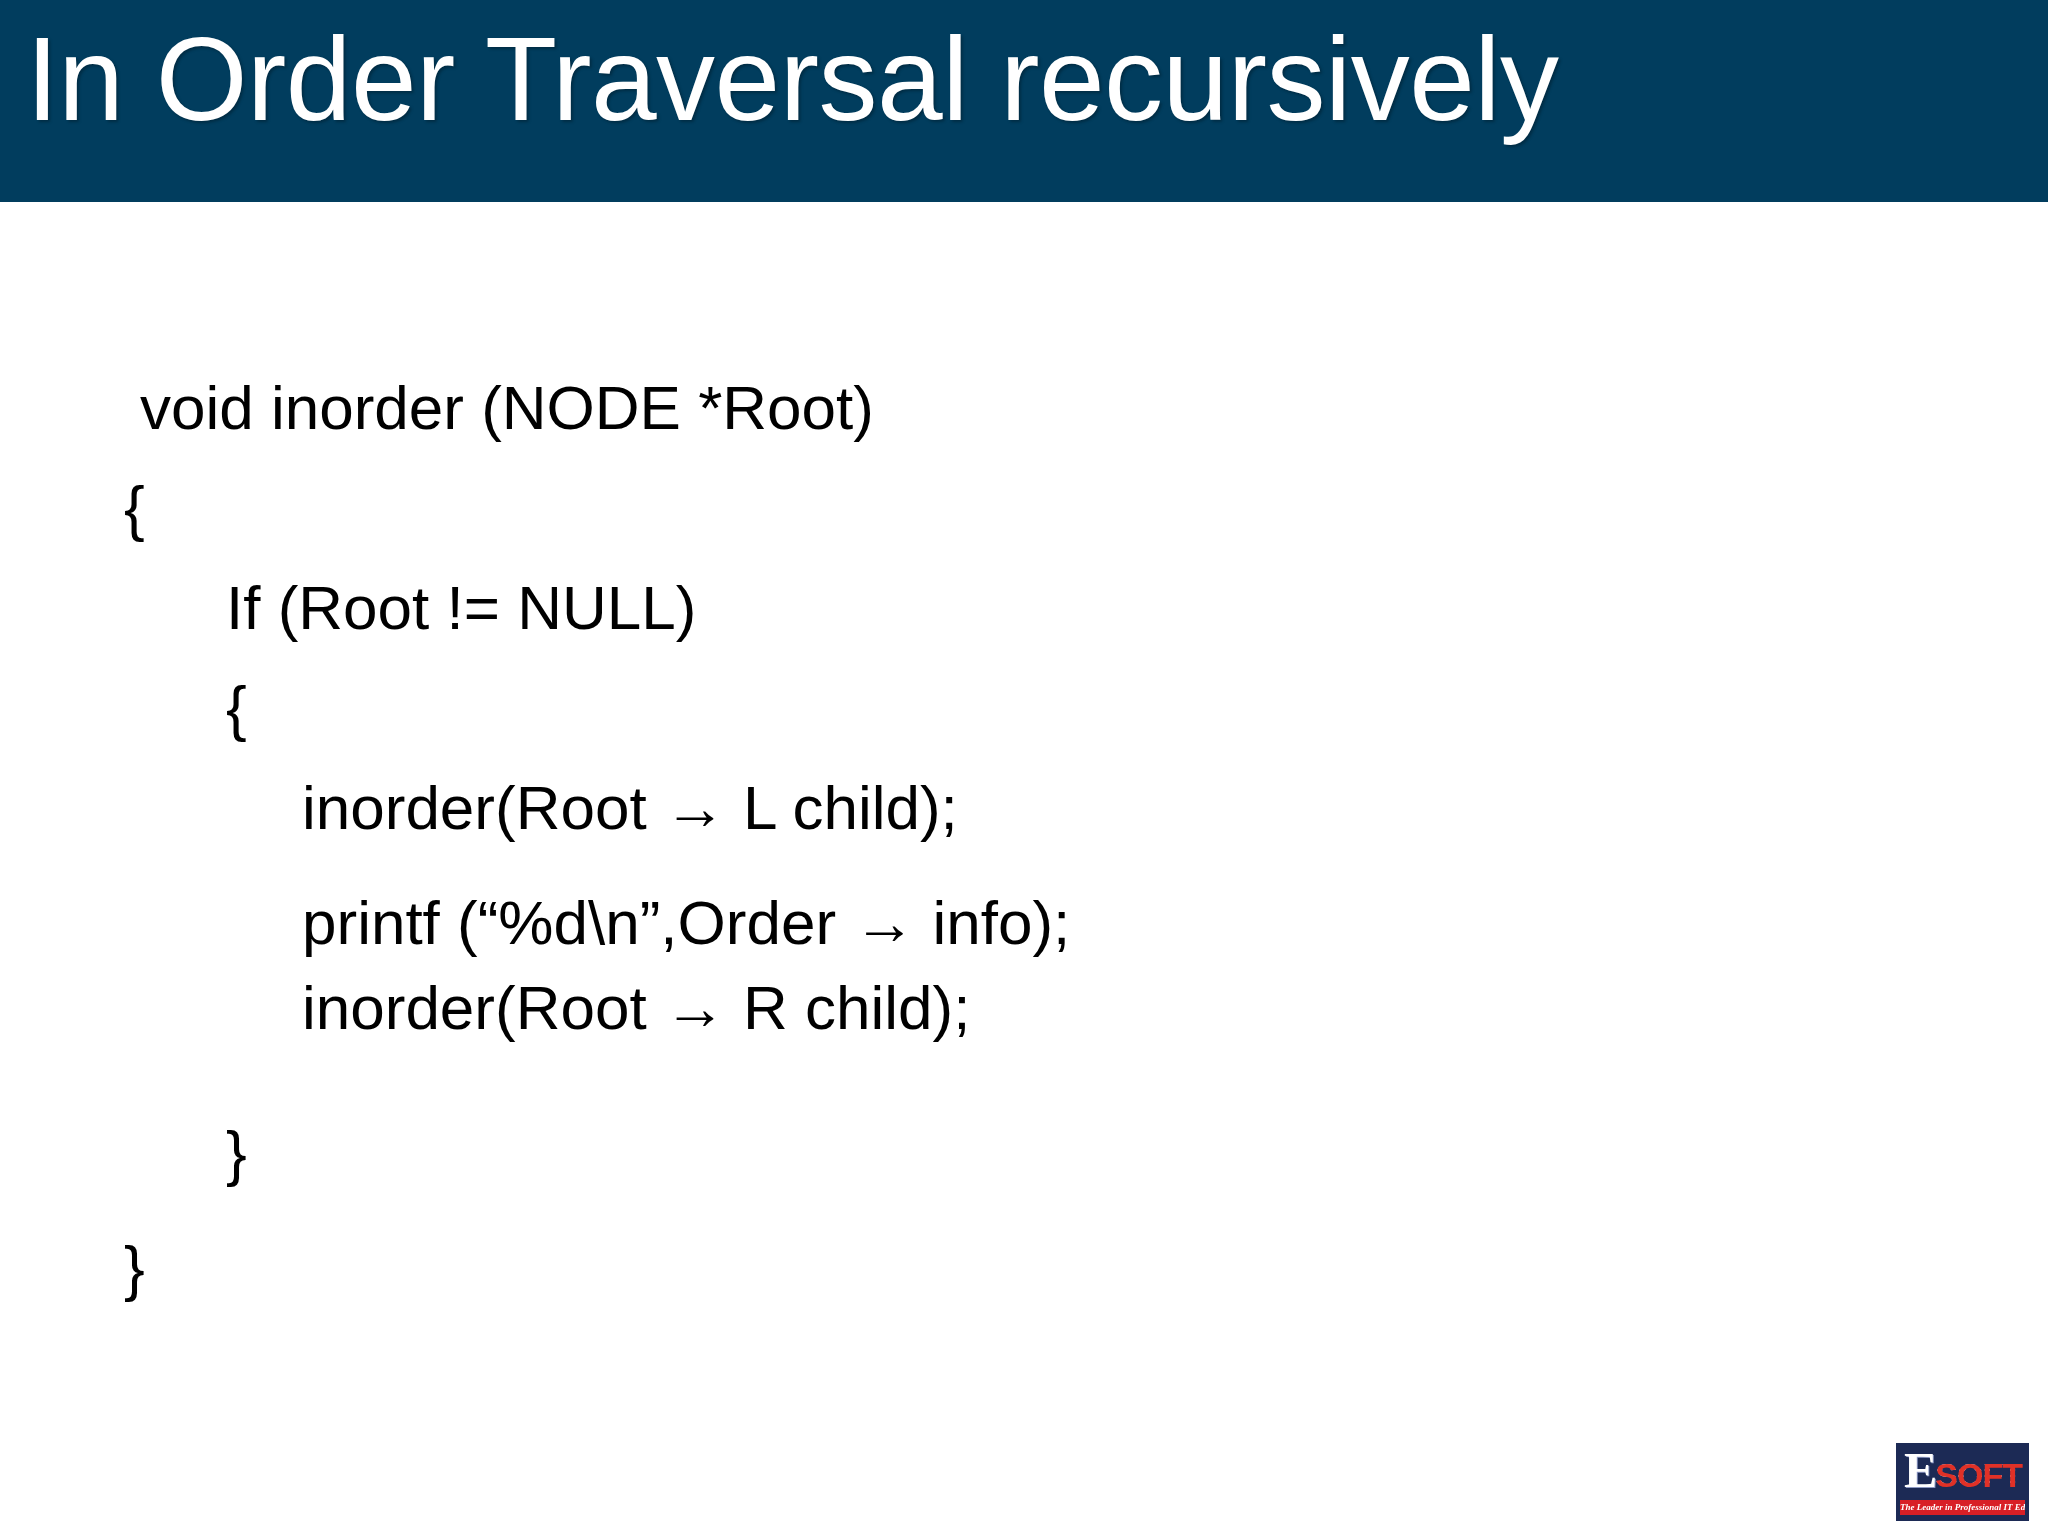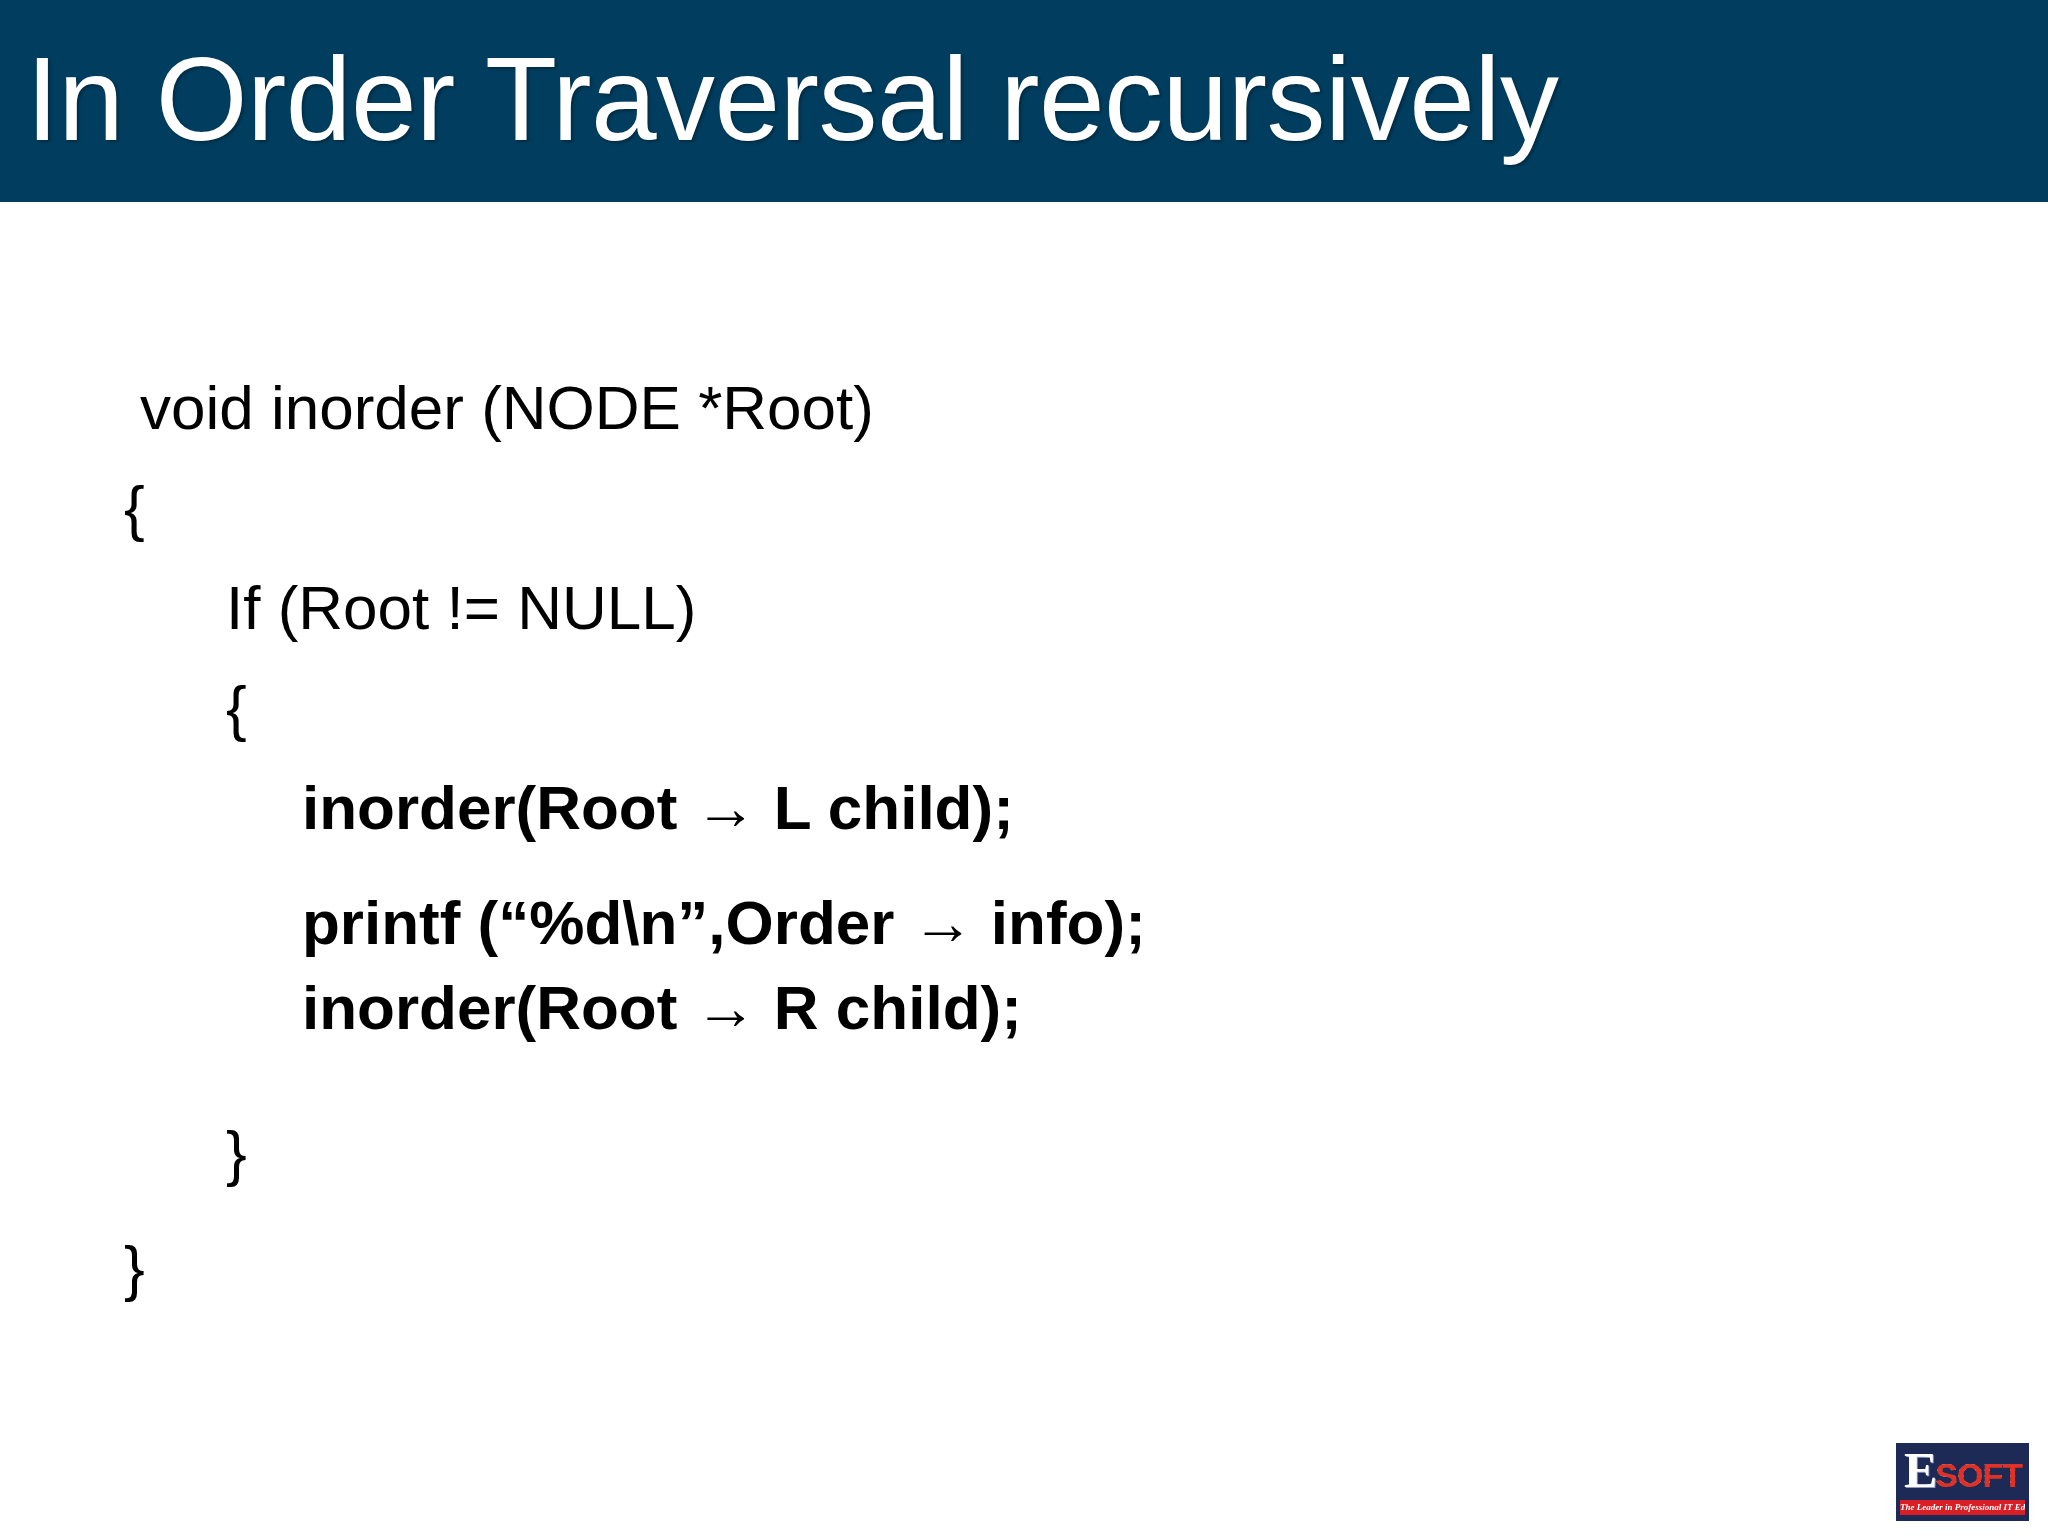--- a/index.html
+++ b/index.html
@@ -24,21 +24,21 @@
     left: 0;
     top: 0;
     width: 2048px;
     height: 202px;
     background: #013D5E;
     box-sizing: border-box;
   }
   .title-text {
     position: absolute;
     left: 26px;
-    top: 24px;
+    top: 4px;
     width: 1960px;
     color: #ffffff;
     font-family: "Liberation Sans", sans-serif;
     font-size: 118px;
     font-weight: 400;
     letter-spacing: -0.5px;
     line-height: 150px;
     white-space: nowrap;
     text-shadow: 2px 2px 3px rgba(0,0,0,0.28);
   }
@@ -55,21 +55,21 @@
     position: absolute;
     color: #000000;
     font-family: "Liberation Sans", sans-serif;
     font-size: 62px;
     font-weight: 400;
     line-height: 72px;
     white-space: pre;
   }
   .indent-0 { left: 124px; }
   .indent-1 { left: 226px; }
-  .indent-2 { left: 302px; font-weight: bold; }
+  .indent-2 { left: 302px; }
 
   .row-0 { top: 100px; margin-left: 16px; }
   .row-1 { top: 200px; }
   .row-2 { top: 300px; }
   .row-3 { top: 400px; }
   .row-4 { top: 500px; }
   .row-5 { top: 615px; }
   .row-6 { top: 700px; }
   .row-7 { top: 845px; }
   .row-8 { top: 960px; }

